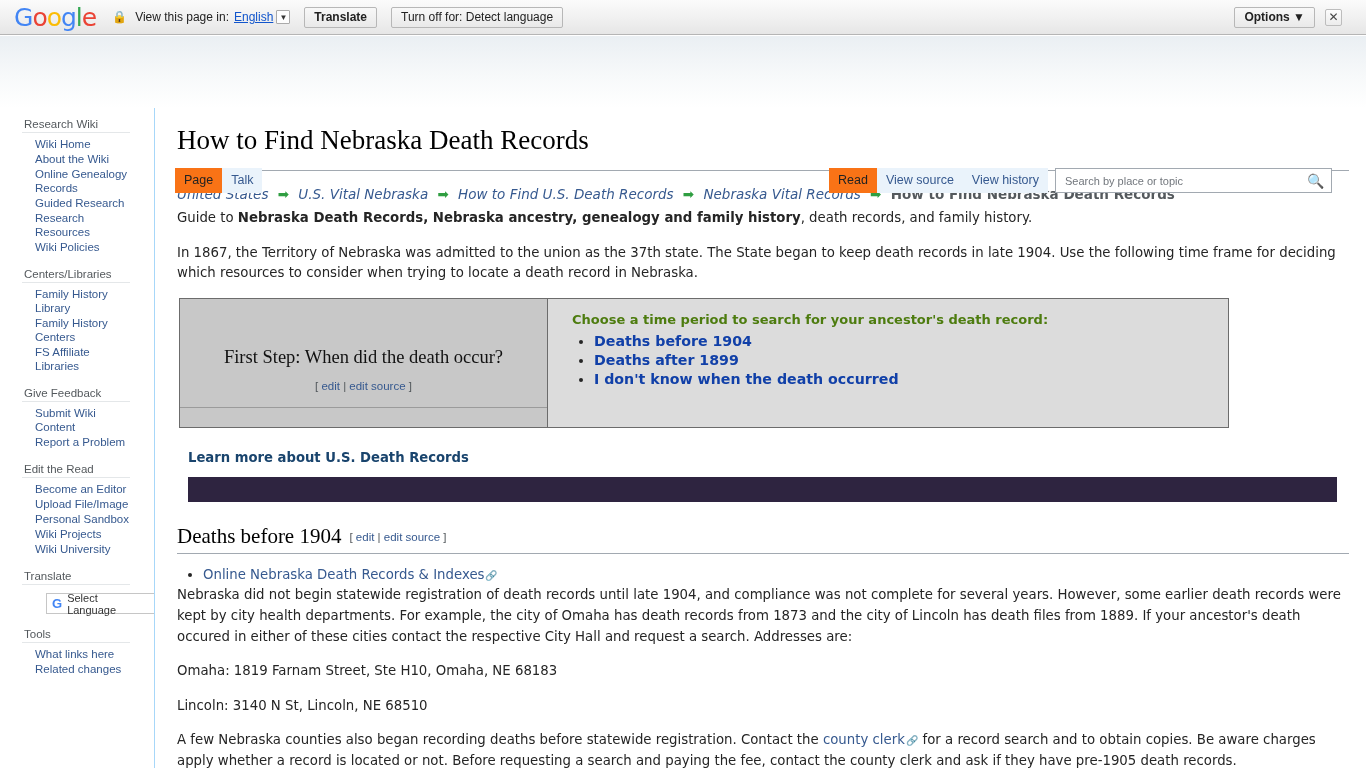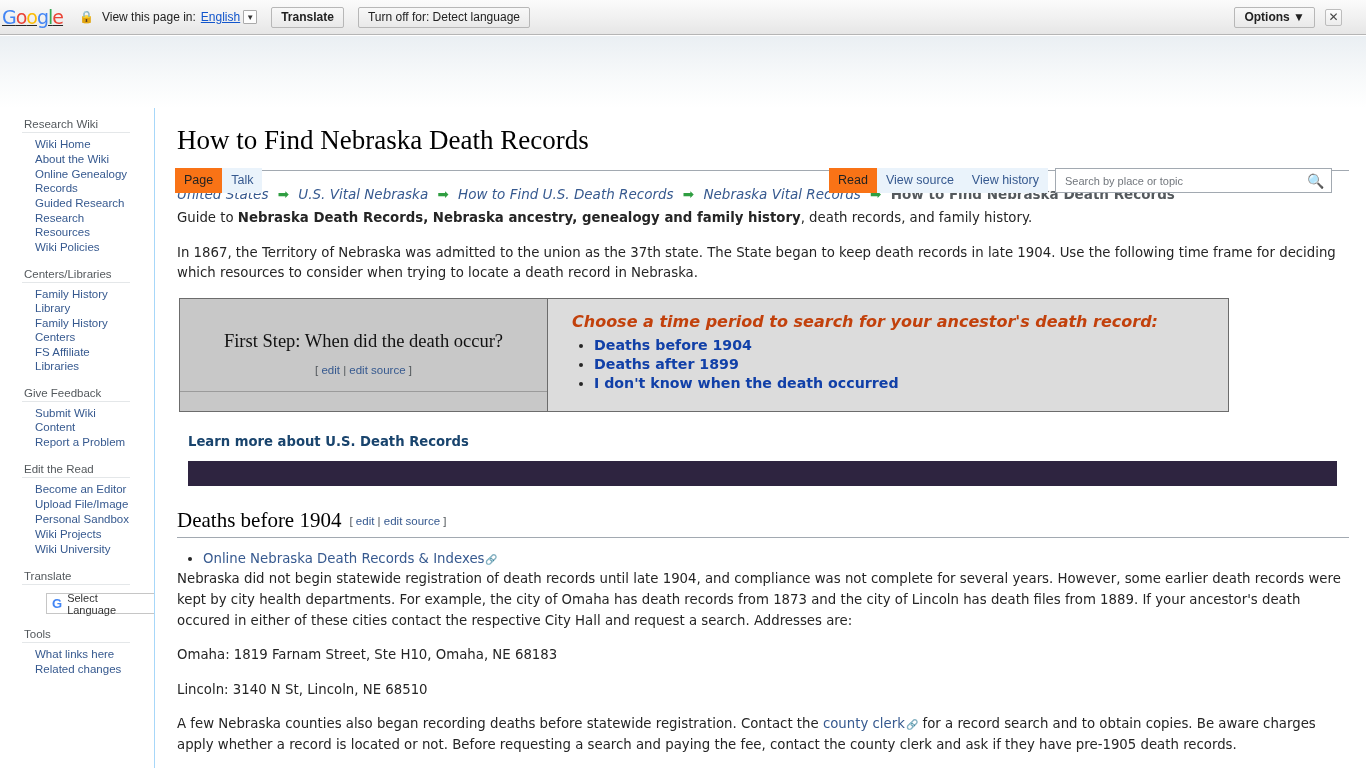--- a/index.html
+++ b/index.html
@@ -17,22 +17,22 @@
   
   #gt-bar{
     position:absolute; left:0; top:0; width:1366px; height:35px;
     background:linear-gradient(#fbfbfb,#efefef 60%,#e6e6e6);
     border-bottom:1px solid #b5b5b5;
     display:flex; align-items:center;
     font-family:"Liberation Sans", sans-serif;
     font-size:12px;
     z-index:50;
   }
-  #gt-bar .glogo{ margin-left:2px; font-size:19px; letter-spacing:-1px;
-      font-family:"DejaVu Sans", sans-serif; font-weight:500; line-height:1;text-decoration:underline; }
+  #gt-bar .glogo{ margin-left:14px; font-size:25px; letter-spacing:-1px;
+      font-family:"DejaVu Sans", sans-serif; font-weight:500; line-height:1; }
   .gl-b{color:#4285F4;} .gl-r{color:#EA4335;} .gl-y{color:#FBBC05;} .gl-g{color:#34A853;}
   #gt-bar .lock{ margin-left:16px; color:#777; font-size:12px; }
   #gt-bar .vt{ margin-left:8px; color:#222; }
   #gt-bar .langsel{ margin-left:5px; display:inline-flex; align-items:center; }
   #gt-bar .langsel a{ color:#1155cc; text-decoration:underline; }
   #gt-bar .caret{
     display:inline-block; width:14px; height:14px; margin-left:3px;
     border:1px solid #aaa; background:#fdfdfd; border-radius:1px;
     font-size:8px; line-height:13px; text-align:center; color:#333;
   }
@@ -156,32 +156,31 @@
     border:1px solid #6c6c6c; background:#c8c8c8;
   }
   #choose-left{
     width:368px; background:#c8c8c8; border-right:1px solid #6c6c6c;
     display:flex; flex-direction:column;
   }
   #choose-left .inner{
     flex:1; display:flex; align-items:center; justify-content:center;
     text-align:center; padding:29px 12px 10px 12px;
     font-family:"Liberation Serif", serif; font-size:18.5px; color:#111;
-    line-height:1.45; border-bottom:1px solid #9b9b9b;
+    line-height:1.45; border-bottom:1px solid #9b9b9b;margin-top:16px;
   }
   #choose-left .foot{ height:19px; background:#c8c8c8; }
   .editlinks{ font-family:"Liberation Sans", sans-serif; font-size:11.5px; color:#54595d; white-space:nowrap; }
   .editlinks a{ color:#36598f; text-decoration:none; }
   #choose-right{
     flex:1; background:#dcdcdc; padding:13px 16px 14px 24px;
   }
   #choose-right h3{
-    margin:0 0 6px 0; font-size:16px; font-weight:bold; color:#c2410c;
+    margin:0 0 6px 0; font-size:13px; font-weight:bold; color:#4d7c0f;
     font-family:"DejaVu Sans", sans-serif;
-    font-style:italic;
   }
   #choose-right ul{ margin:0; padding-left:22px; }
   #choose-right li{ margin:0 0 3px 0; }
   #choose-right li a{
     color:#1140a8; font-weight:bold; font-size:14.2px; text-decoration:none;
   }
 
   #learn-more{
     display:block; margin:22px 0 0 11px; color:#19446d;
     font-weight:bold; font-size:13.2px; text-decoration:none;

